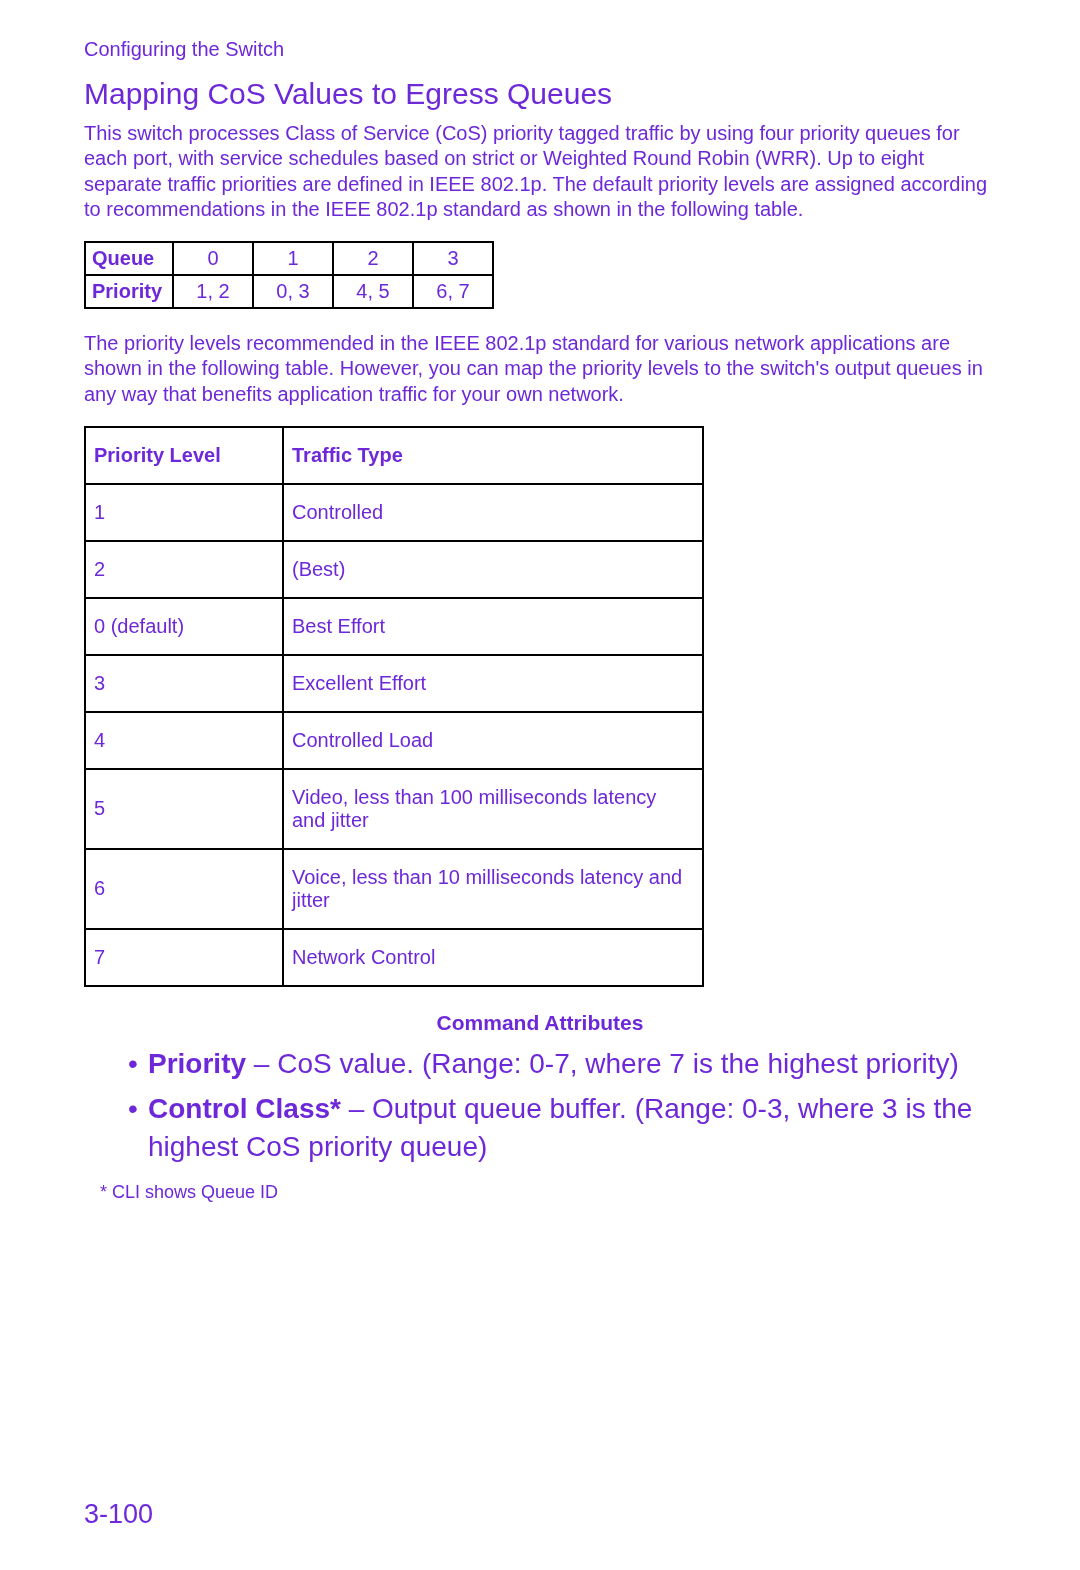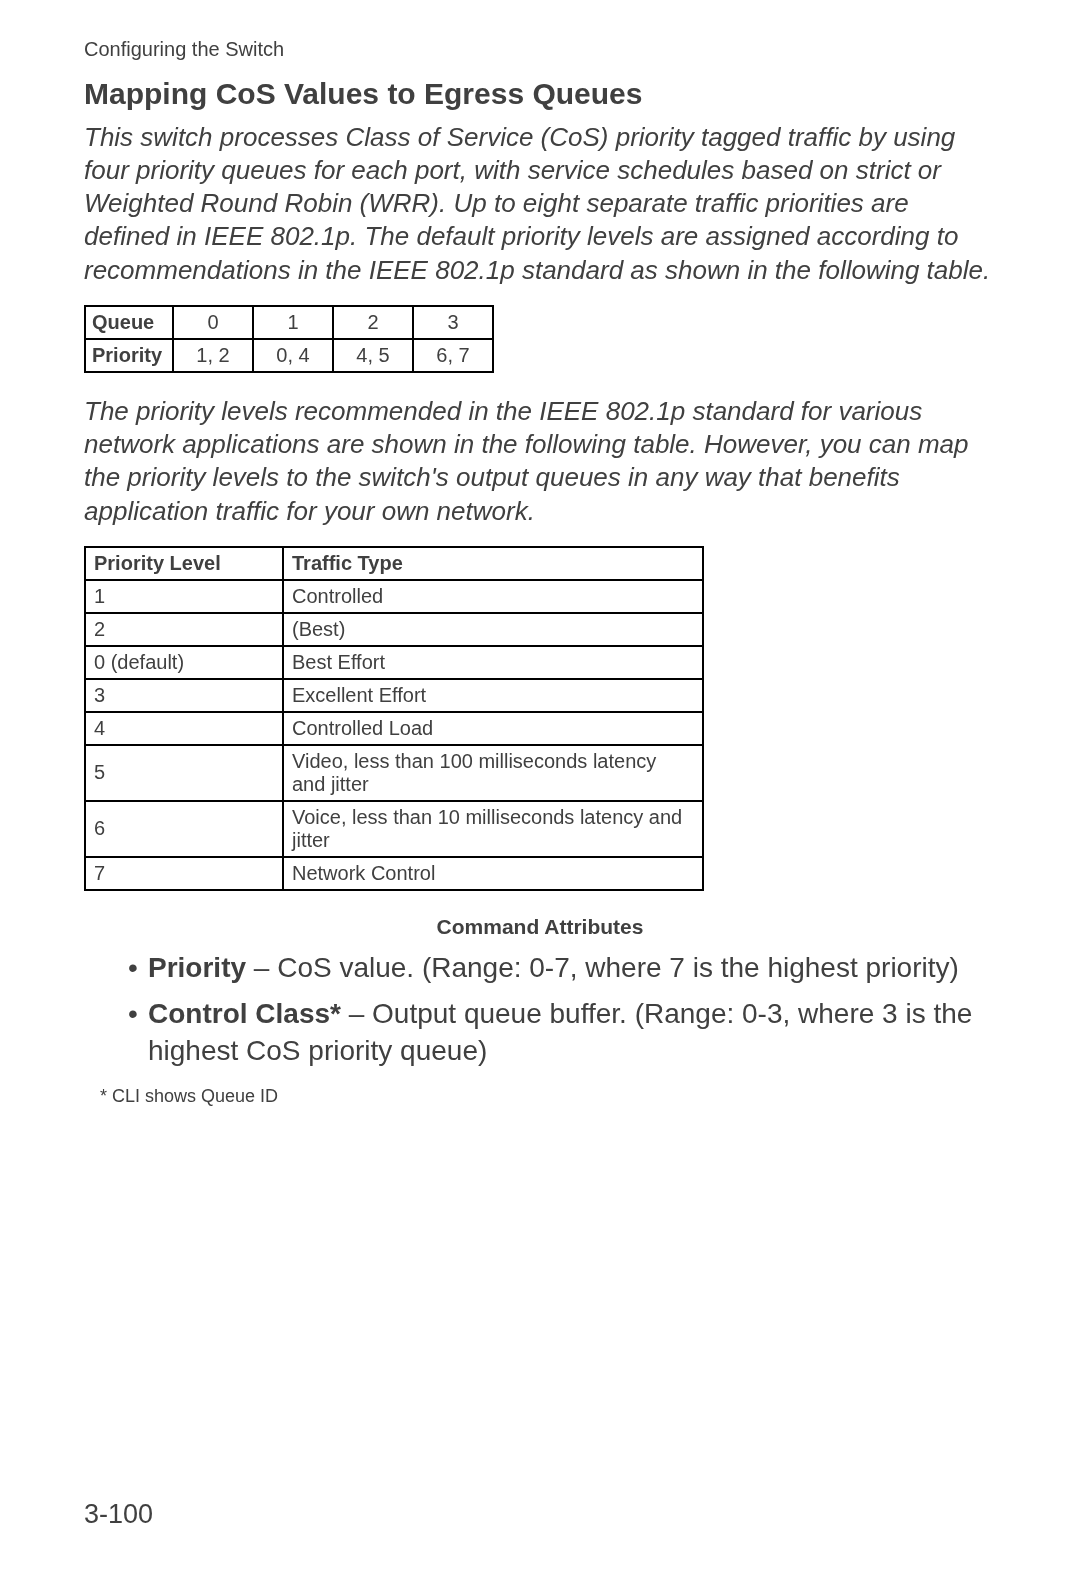--- a/index.html
+++ b/index.html
@@ -2,38 +2,37 @@
 <html><head>
 <meta charset="utf-8">
 <style>
   html,body{margin:0;padding:0;background:#fff;}
   .page{
     width:1080px;
     height:1570px;
     box-sizing:border-box;
     padding:38px 84px 40px 84px;
     font-family:Arial,Helvetica,sans-serif;
-    color:#404040;
+    color:#6d28d9;
     position:relative;
   }
   .header-line{
     font-size:20px;
     margin-bottom:14px;
   }
   h1.section-heading{
     font-size:30px;
-    font-weight:bold;
+    font-weight:normal;
     margin:0 0 8px 0;
     line-height:1.25;
   }
   p.body-text{
-    font-size:26px;
+    font-size:20px;
     line-height:1.28;
     margin:0 0 18px 0;
-    font-style:italic;
   }
   
   .queue-table{
     border-collapse:collapse;
     margin:18px 0 22px 0;
     border-radius:23px;
   }
   .queue-table th,
   .queue-table td{
     border:2px solid #000;
@@ -56,21 +55,21 @@
   
   .priority-table{
     border-collapse:collapse;
     width:620px;
     margin-bottom:24px;
   }
   .priority-table th,
   .priority-table td{
     border:2px solid #000;
     font-size:20px;
-    padding:4px 8px;
+    padding:16px 8px;
     text-align:left;
   }
   .priority-table th{font-weight:bold;}
   .priority-table .col-priority{width:180px;}
   
   h2.cmd-attr{
     font-size:21px;
     font-weight:bold;
     margin:0 0 10px 0;
     text-align:center;
@@ -121,21 +120,21 @@
         <tr>
       <th class="rowhead">Queue</th>
       <td>0</td>
       <td>1</td>
       <td>2</td>
       <td>3</td>
     </tr>
     <tr>
       <td class="rowhead">Priority</td>
       <td>1, 2</td>
-      <td>0, 4</td>
+      <td>0, 3</td>
       <td>4, 5</td>
       <td>6, 7</td>
     </tr>
   </tbody>
     </table>
 
   <p class="body-text">The priority levels recommended in the IEEE 802.1p standard for various network applications are shown in the following table. However, you can map the priority levels to the switch's output queues in any way that benefits application traffic for your own network.</p>
 
   <table class="priority-table">
     <tbody>

